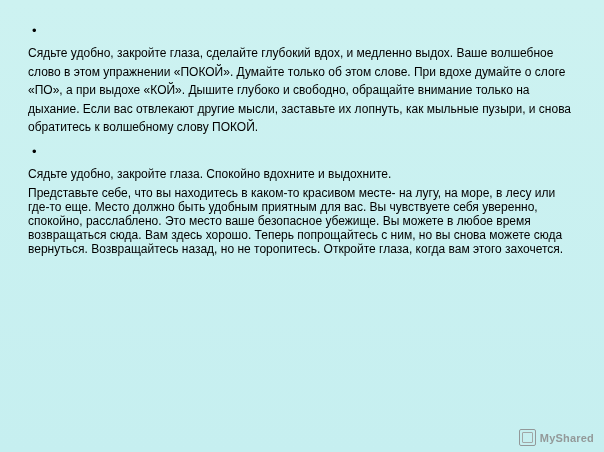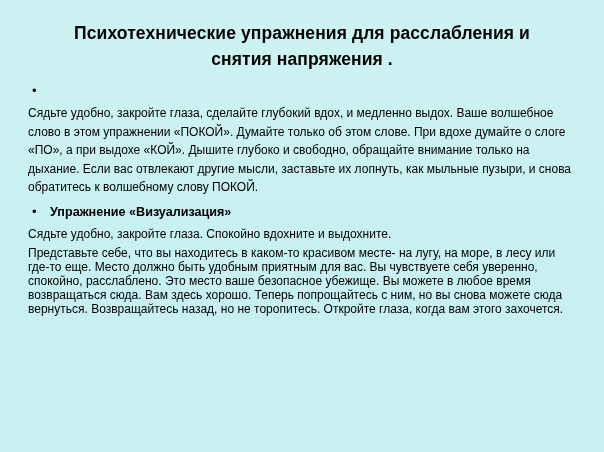--- a/index.html
+++ b/index.html
@@ -97,34 +97,36 @@
     color: #8b8b8b;
     font-weight: bold;
     letter-spacing: 0.2px;
   }
 </style>
 </head>
 <body>
 
 <div class="slide">
 
-  <div class="title">Психотехнические упражнения для расслабления и снятия напряжения .</div>
 
   <div class="body">
 
     <div class="bullet-line">
       <span class="bullet-dot">•</span>
     </div>
 
     <p class="para">Сядьте удобно, закройте глаза, сделайте глубокий вдох, и медленно выдох. Ваше волшебное слово в этом упражнении «ПОКОЙ». Думайте только об этом слове. При вдохе думайте  о слоге «ПО», а при выдохе «КОЙ». Дышите глубоко и свободно, обращайте внимание только на дыхание. Если вас отвлекают  другие мысли, заставьте их лопнуть, как  мыльные пузыри, и снова обратитесь к волшебному слову ПОКОЙ.</p>
 
     <div class="bullet-line">
       <span class="bullet-dot">•</span>
-      <span class="bullet-text">Упражнение «Визуализация»</span>
     </div>
 
     <p class="para">Сядьте удобно, закройте глаза. Спокойно вдохните и выдохните.</p>
     <p class="para second">Представьте  себе, что вы находитесь в каком-то красивом месте- на лугу, на море, в лесу или где-то еще.  Место должно быть удобным приятным для вас. Вы чувствуете  себя уверенно, спокойно, расслаблено. Это место ваше безопасное убежище. Вы можете в любое время возвращаться сюда.  Вам здесь хорошо. Теперь попрощайтесь с ним, но вы снова можете сюда вернуться. Возвращайтесь назад, но не торопитесь. Откройте глаза, когда вам этого захочется.</p>
 
   </div>
 
+  <div class="watermark">
+    <span class="wm-icon"></span>
+    <span class="wm-text">MyShared</span>
+  </div>
 
 </div>
 
 </body></html>

